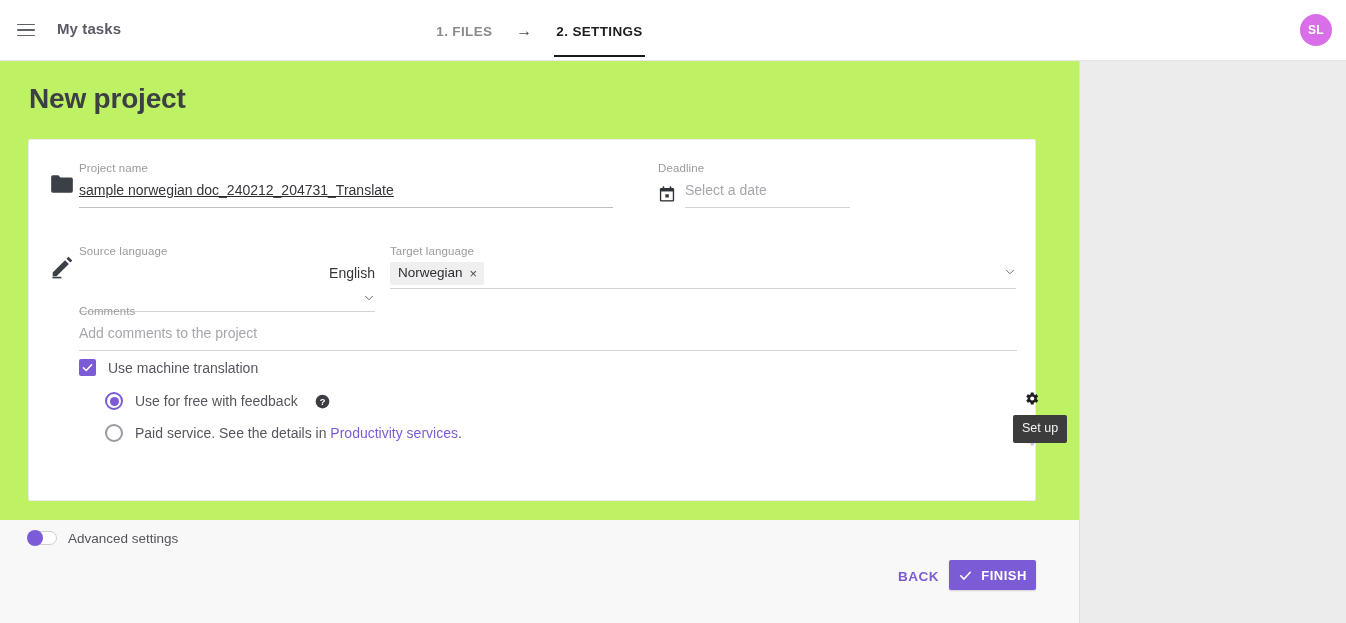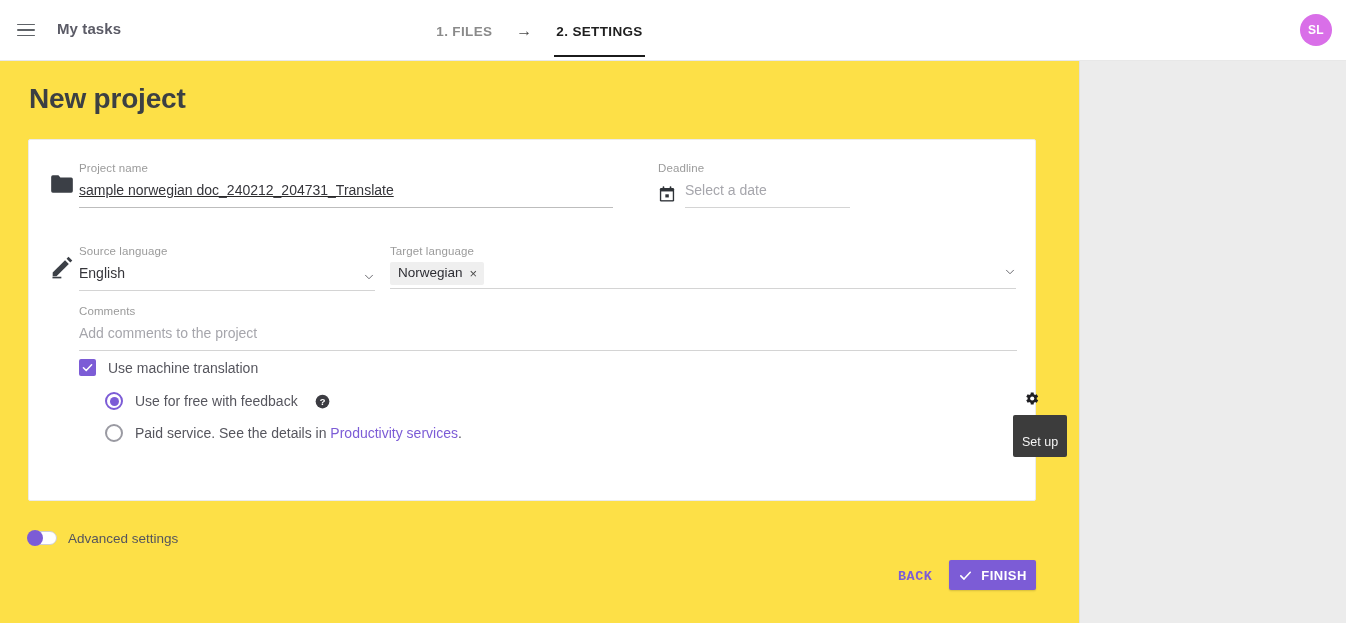--- a/index.html
+++ b/index.html
@@ -4,21 +4,21 @@
 <style>
   * { box-sizing: border-box; }
   html, body {
     margin: 0; padding: 0;
     width: 1346px; height: 623px;
     overflow: hidden;
     font-family: "Liberation Sans", sans-serif;
     background: #f8f8f8;
     color: #2b2b2b;
   }
-  #app { position: relative; width: 1346px; height: 623px; background: #fde047; }
+  #app { position: relative; width: 1346px; height: 520px; background: #bef264; }
 
   
   .right-panel {
     position: absolute; left: 1079px; top: 0; width: 267px; height: 623px;
     background: #ececec; border-left: 1px solid #e0e0e0;
   }
 
   
   .topbar {
     position: absolute; left: 0; top: 0; width: 1346px; height: 61px;
@@ -95,21 +95,21 @@
   .f-projname .field-underline { border-bottom: 1px solid #bdbdbd; text-decoration: underline; }
 
   
   .f-deadline { left: 629px; top: 21px; width: 192px; }
   .f-deadline .row { display: flex; align-items: flex-end; }
   .cal-ico { width: 18px; height: 18px; margin-right: 9px; margin-bottom: 5px; flex: 0 0 18px; }
   .f-deadline .under { flex: 1; border-bottom: 1px solid #d4d4d4; }
 
   
   .f-src { left: 50px; top: 104px; width: 296px; }
-  .f-src .sel-row { display: flex; align-items: flex-end; justify-content: space-between; }
+  .f-src .sel-row { display: flex; align-items: flex-end; justify-content: space-between; flex-direction: column; }
   .chev { width: 12px; height: 12px; margin-bottom: 9px; flex: 0 0 12px; }
 
   
   .f-tgt { left: 361px; top: 104px; width: 626px; }
   .f-tgt .sel-row { display: flex; align-items: flex-end; justify-content: space-between; padding-bottom: 3px; }
   .chip {
     display: inline-flex; align-items: center; gap: 7px;
     background: #efefef; color: #2d2d33;
     font-size: 13.5px; padding: 3px 7px 4px 8px; border-radius: 2px;
     line-height: 16px;
@@ -142,21 +142,21 @@
   .help-ico { width: 15px; height: 15px; margin-left: 5px; cursor: pointer; }
   .link { color: #7c5cd6; text-decoration: none; cursor: pointer; }
 
   .gear { position: absolute; width: 17px; height: 17px; cursor: pointer; }
   .gear-1 { left: 994px; top: 250px; }
   .gear-2 { left: 994px; top: 291px; }
 
   .tooltip {
     position: absolute; left: 1013px; top: 415px;
     background: #3c3c3c; color: #f4f4f4;
-    font-size: 12.5px; line-height: 1; padding: 21px 9px 8px 9px;
+    font-size: 12.5px; line-height: 1; padding: 7px 9px 8px 9px;
     border-radius: 2px; white-space: nowrap;
   }
 
   
   .adv-row { position: absolute; left: 28px; top: 531px; display: flex; gap: 11px; }
   .toggle {
     width: 29px; height: 14px; border-radius: 8px;
     background: #ffffff; border: 1px solid #cfcfd4;
     position: relative; cursor: pointer;
   }
@@ -164,21 +164,21 @@
     position: absolute; left: -2px; top: -2px; width: 16px; height: 16px;
     border-radius: 50%; background: #7c5cd6;
   }
   .adv-label { font-size: 13.5px; color: #55555d; }
 
   
   .btn-back {
     position: absolute; left: 884px; top: 560px;
     font-size: 13.5px; font-weight: 700; letter-spacing: .5px;
     color: #7c5cd6; background: transparent; border: none;
-    padding: 9px 14px; cursor: pointer; font-family: Liberation Mono, monospace;
+    padding: 9px 14px; cursor: pointer; font-family: Liberation Sans, sans-serif;
   }
   .btn-finish {
     position: absolute; left: 949px; top: 560px; width: 87px; height: 30px;
     background: #7c5cd6; color: #ffffff; border: none; border-radius: 2px;
     font-size: 13px; font-weight: 700; letter-spacing: .5px;
     display: flex; align-items: center; justify-content: center; gap: 8px;
     cursor: pointer; font-family: inherit;
     box-shadow: 0 1px 2px rgba(0,0,0,.16);
   }
   .btn-finish svg { width: 15px; height: 15px; flex: 0 0 15px; }

